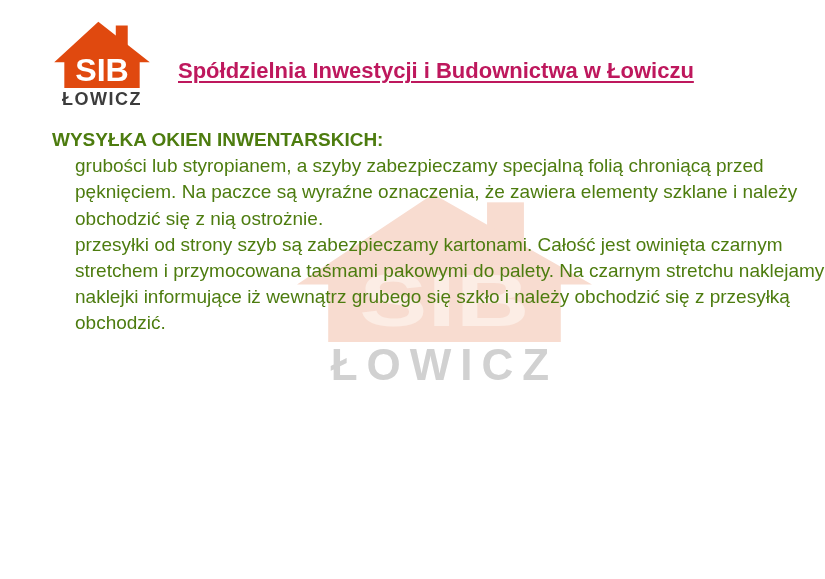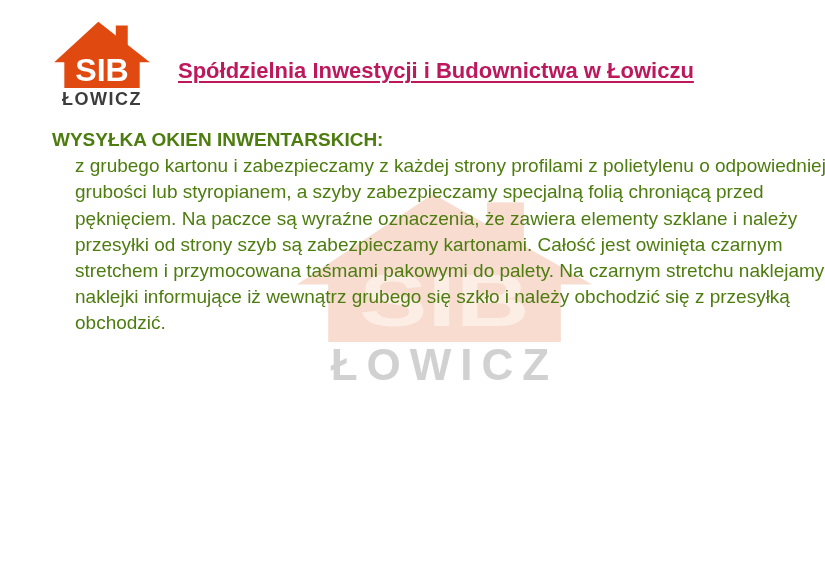--- a/index.html
+++ b/index.html
@@ -108,23 +108,23 @@
         <text x="52" y="66" text-anchor="middle" font-size="35" font-weight="bold" font-family="Liberation Sans, sans-serif" fill="#ffffff">SIB</text>
       </svg>
       <div class="logo-city">ŁOWICZ</div>
     </div>
     <h1 class="doc-title">Spółdzielnia Inwestycji i Budownictwa w Łowiczu</h1>
   </header>
 
   <main class="content">
     <div class="line heading">WYSYŁKA OKIEN INWENTARSKICH:</div>
 
-    <div class="line cont">z grubego kartonu i zabezpieczamy z każdej strony profilami z polietylenu o odpowiedniej</div>
     <div class="line cont">grubości lub styropianem, a szyby zabezpieczamy specjalną folią chroniącą przed</div>
     <div class="line cont">pęknięciem. Na paczce są wyraźne oznaczenia, że zawiera elementy szklane i należy</div>
+    <div class="line cont">obchodzić się z nią ostrożnie.</div>
 
     <div class="line cont">przesyłki od strony szyb są zabezpieczamy kartonami. Całość jest owinięta czarnym</div>
     <div class="line cont">stretchem i przymocowana taśmami pakowymi do palety. Na czarnym stretchu naklejamy</div>
     <div class="line cont">naklejki informujące iż wewnątrz grubego się szkło i należy obchodzić się z przesyłką</div>
     <div class="line cont">obchodzić.</div>
   </main>
 
 </div>
 
 </body></html>

